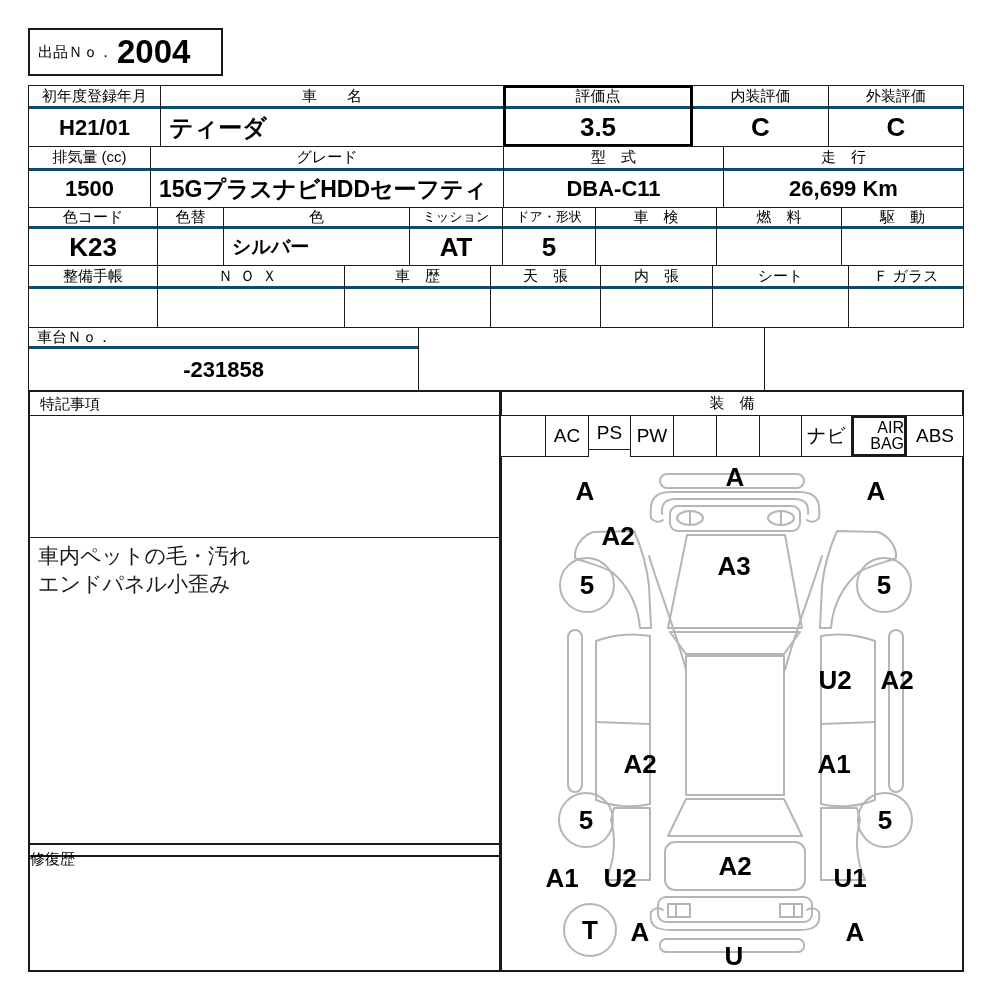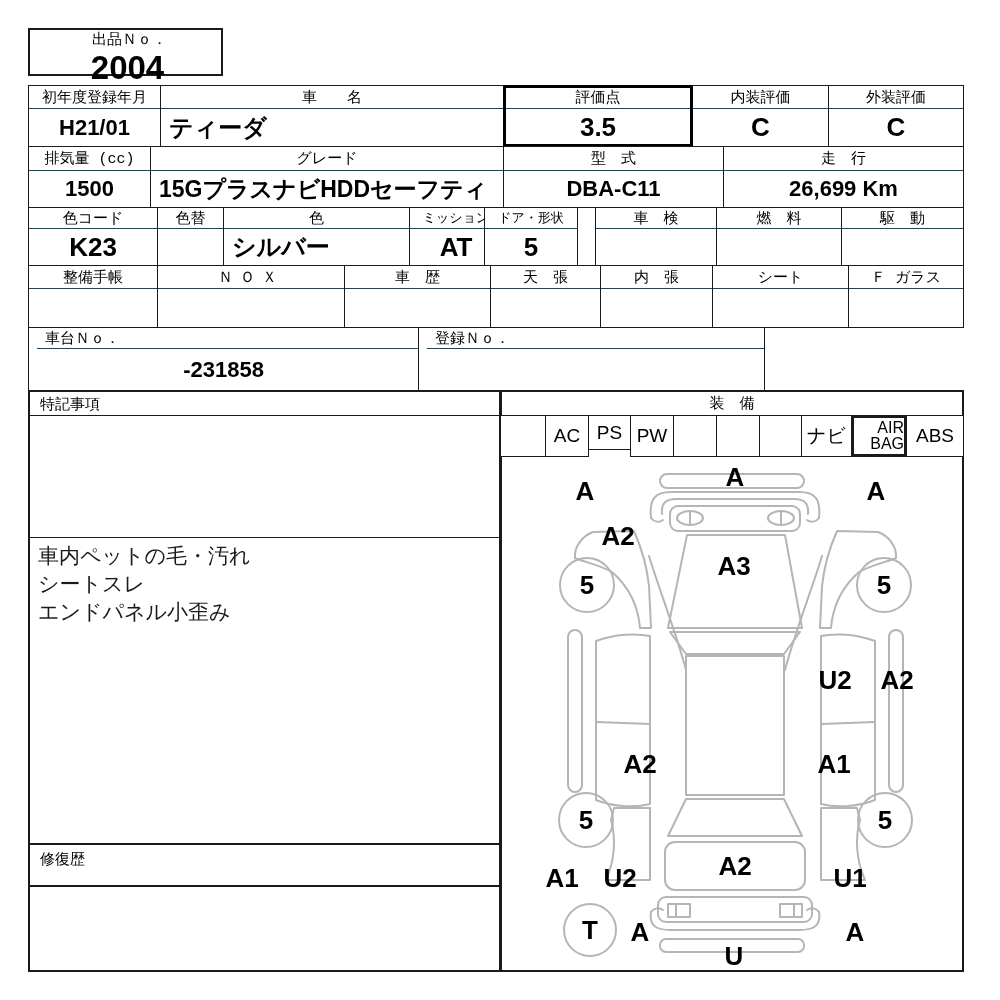--- a/index.html
+++ b/index.html
@@ -1,42 +1,42 @@
 <!DOCTYPE html>
 <html><head>
 <meta charset="utf-8">
 <style>
   html,body{margin:0;padding:0;background:#ffffff;}
   .sheet{position:relative;width:1000px;height:1000px;background:#ffffff;
          font-family:"Liberation Sans","DejaVu Sans",sans-serif;color:#000;}
   .box{position:absolute;box-sizing:border-box;border:2px solid #1a1a1a;background:#fff;}
   .cell{position:absolute;box-sizing:border-box;border:1px solid #1a1a1a;display:flex;flex-direction:column;background:#fff;}
-  .lbl{box-sizing:border-box;border-bottom:1px solid #0c4a6e;display:flex;align-items:center;justify-content:center;
-       font-family:Liberation Mono, monospace;font-size:15px;white-space:nowrap;overflow:hidden;}
-  .lbl.left{justify-content:flex-start;padding-left:8px;margin-left:8px;}
+  .lbl{box-sizing:border-box;border-bottom:3px solid #0c4a6e;display:flex;align-items:center;justify-content:center;
+       font-family:Liberation Sans, sans-serif;font-size:15px;white-space:nowrap;overflow:hidden;}
+  .lbl.left{justify-content:flex-start;padding-left:8px;}
   .lbl.sp{letter-spacing:7px;}
   .val{flex:1;display:flex;align-items:center;justify-content:center;font-weight:bold;font-size:26px;white-space:nowrap;overflow:hidden;}
   .val.left{justify-content:flex-start;padding-left:8px;}
-  .v27{font-size:22px;} .v24{font-size:24px;} .v23{font-size:23px;} .v19{font-size:24px;}
+  .v27{font-size:22px;} .v24{font-size:24px;} .v23{font-size:23px;} .v19{font-size:19px;}
   .thickline{position:absolute;box-sizing:border-box;border:3px solid #000;pointer-events:none;background:transparent;}
   .plain{position:absolute;box-sizing:border-box;}
   .serif15{font-family:"Liberation Serif","DejaVu Serif",serif;font-size:15px;}
   .eqcell{position:absolute;box-sizing:border-box;border:1px solid #1a1a1a;display:flex;align-items:center;justify-content:center;
           font-size:19px;text-align:center;background:#fff;}
   .eqcell.thick{border-width:3px;font-size:16px;line-height:1.02;text-align:right;}
   .marker{position:absolute;transform:translate(-50%,-50%);font-weight:bold;font-size:26px;color:#000;z-index:5;white-space:nowrap;}
   .noteline{font-size:21px;line-height:28px;color:#1a1a1a;white-space:nowrap;}
   svg{position:absolute;overflow:visible;}
 </style>
 </head>
 <body>
 
 <div class="sheet">
 
-  <div class="box" style="left:28px;top:28px;width:195px;height:48px;display:flex;align-items:center;flex-direction:column;">
+  <div class="box" style="left:28px;top:28px;width:195px;height:48px;display:flex;align-items:center;">
     <span class="serif15" style="padding-left:8px;">出品Ｎｏ．</span>
     <span style="font-weight:bold;font-size:33px;padding-left:4px;">2004</span>
   </div>
 
   <div class="cell" style="left:28px;top:85px;width:133px;height:62px">
     <div class="lbl" style="height:23px">初年度登録年月</div>
     <div class="val v27">H21/01</div>
   </div>
   <div class="cell" style="left:160px;top:85px;width:344px;height:62px">
     <div class="lbl" style="height:23px">車　　名</div>
@@ -82,21 +82,21 @@
     <div class="val"></div>
   </div>
   <div class="cell" style="left:223px;top:207px;width:187px;height:59px">
     <div class="lbl" style="height:21px">色</div>
     <div class="val v19 left">シルバー</div>
   </div>
   <div class="cell" style="left:409px;top:207px;width:94px;height:59px">
     <div class="lbl" style="height:21px;font-size:13px">ミッション</div>
     <div class="val">AT</div>
   </div>
-  <div class="cell" style="left:484px;top:207px;width:94px;height:59px">
+  <div class="cell" style="left:502px;top:207px;width:94px;height:59px">
     <div class="lbl" style="height:21px;font-size:13px">ドア・形状</div>
     <div class="val">5</div>
   </div>
   <div class="cell" style="left:595px;top:207px;width:122px;height:59px">
     <div class="lbl" style="height:21px">車　検</div>
     <div class="val"></div>
   </div>
   <div class="cell" style="left:716px;top:207px;width:126px;height:59px">
     <div class="lbl" style="height:21px">燃　料</div>
     <div class="val"></div>
@@ -133,33 +133,31 @@
   <div class="cell" style="left:848px;top:265px;width:116px;height:63px">
     <div class="lbl" style="height:23px">Ｆ ガラス</div>
     <div class="val"></div>
   </div>
 
   <div class="cell" style="left:28px;top:327px;width:391px;height:64px">
     <div class="lbl left" style="height:21px">車台Ｎｏ．</div>
     <div class="val v27">-231858</div>
   </div>
   <div class="cell" style="left:418px;top:327px;width:347px;height:64px">
-    <div class="lbl left" style="height:21px">登録Ｎｏ．</div>
     <div class="val"></div>
   </div>
 
   <div class="box" style="left:28px;top:390px;width:473px;height:582px"></div>
   <div class="plain serif15" style="left:30px;top:392px;width:469px;height:24px;line-height:24px;padding-left:10px;border-bottom:1px solid #1a1a1a;">特記事項</div>
   <div class="plain" style="left:29px;top:537px;width:471px;border-top:1px solid #1a1a1a;"></div>
   <div class="plain" style="left:38px;top:542px;">
     <div class="noteline">車内ペットの毛・汚れ</div>
-    <div class="noteline">シートスレ</div>
     <div class="noteline">エンドパネル小歪み</div>
   </div>
-  <div class="plain serif15" style="left:30px;top:843px;width:469px;height:44px;line-height:28px;padding-left:10px;border-top:2px solid #1a1a1a;border-bottom:2px solid #1a1a1a;">修復歴</div>
+  <div class="plain serif15" style="left:30px;top:843px;width:469px;height:14px;line-height:28px;border-top:2px solid #1a1a1a;border-bottom:2px solid #1a1a1a;">修復歴</div>
 
   <div class="box" style="left:500px;top:390px;width:464px;height:582px"></div>
   <div class="plain serif15" style="left:502px;top:392px;width:460px;height:23px;line-height:23px;text-align:center;">装　備</div>
 
   <div class="eqcell" style="left:500px;top:415px;width:46px;height:42px"></div>
   <div class="eqcell" style="left:545px;top:415px;width:44px;height:42px">AC</div>
   <div class="eqcell" style="left:588px;top:415px;width:43px;height:35px">PS</div>
   <div class="eqcell" style="left:630px;top:415px;width:44px;height:42px">PW</div>
   <div class="eqcell" style="left:673px;top:415px;width:44px;height:42px"></div>
   <div class="eqcell" style="left:716px;top:415px;width:44px;height:42px"></div>

